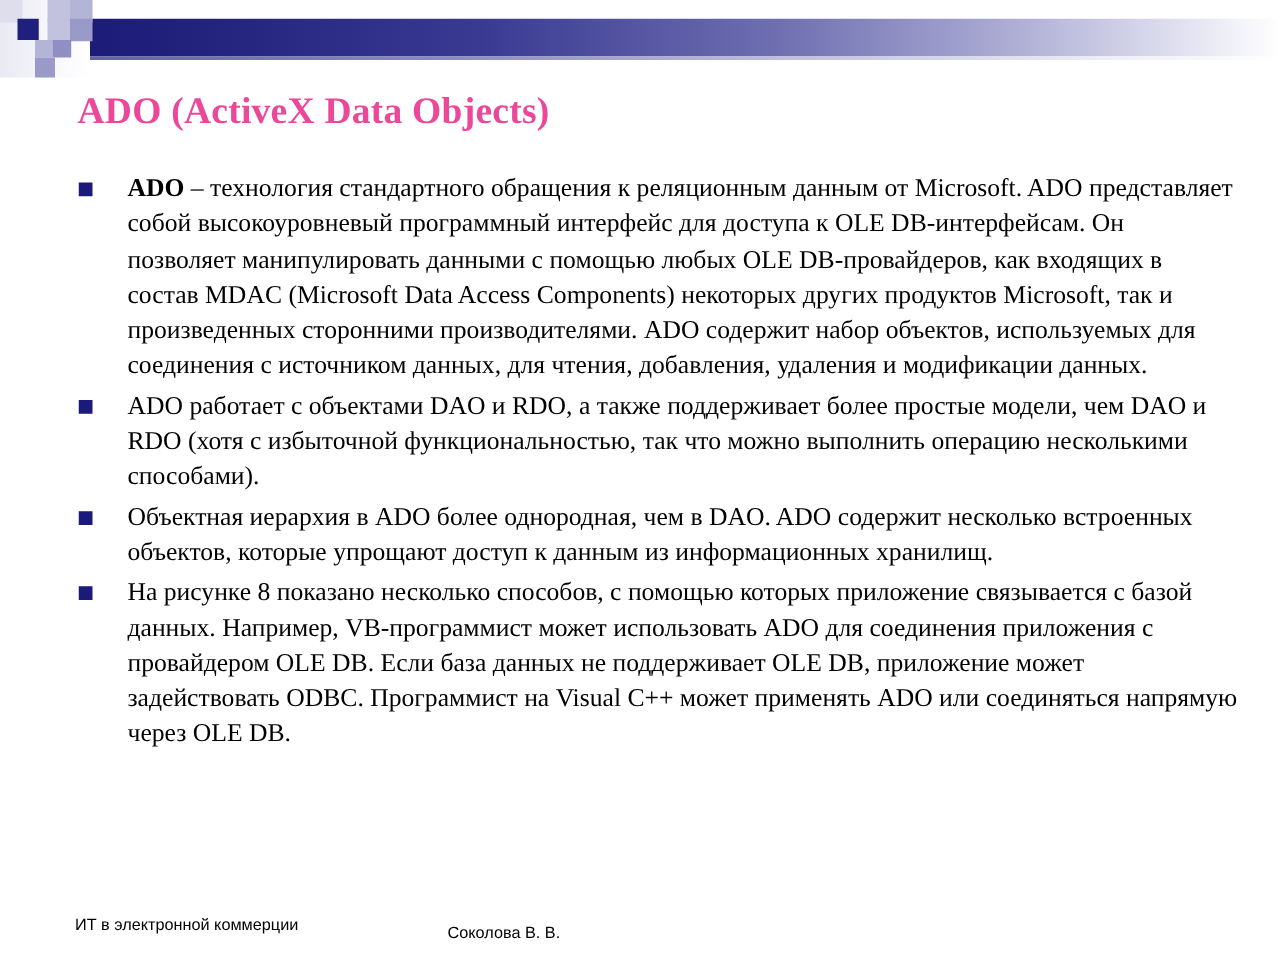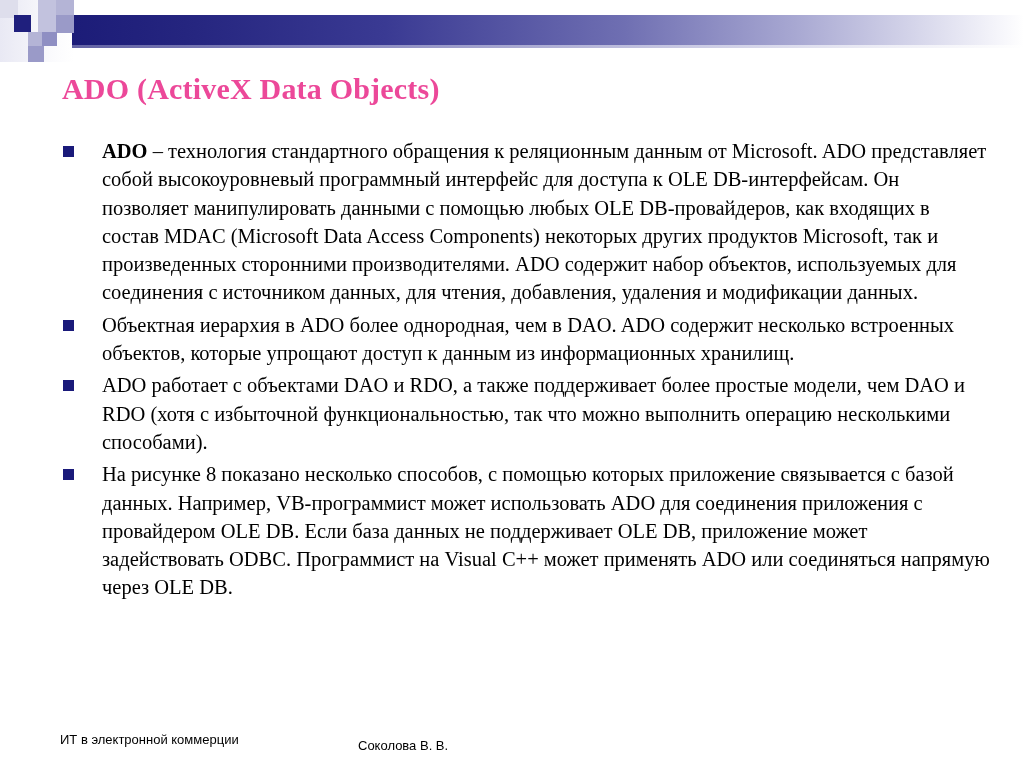--- a/index.html
+++ b/index.html
@@ -149,26 +149,26 @@
 
 <div class="body">
 
   <div class="bullet">
     <span class="marker"></span>
     <b>ADO</b><span> – технология стандартного обращения к реляционным данным от Microsoft. ADO представляет собой высокоуровневый программный интерфейс для доступа к OLE DB-интерфейсам. Он позволяет манипулировать данными с помощью любых OLE DB-провайдеров, как входящих в состав MDAC (Microsoft Data Access Components) некоторых других продуктов Microsoft, так и произведенных сторонними производителями. ADO содержит набор объектов, используемых для соединения с источником данных, для чтения, добавления, удаления и модификации данных.</span>
   </div>
 
   <div class="bullet">
     <span class="marker"></span>
-    <span>Объектная иерархия в ADO более однородная, чем в DAO. ADO содержит несколько встроенных объектов, которые упрощают доступ к данным из информационных хранилищ.</span>
+    <span>ADO работает с объектами DAO и RDO, а также поддерживает более простые модели, чем DAO и RDO (хотя с избыточной функциональностью, так что можно выполнить операцию несколькими способами).</span>
   </div>
 
   <div class="bullet">
     <span class="marker"></span>
-    <span>ADO работает с объектами DAO и RDO, а также поддерживает более простые модели, чем DAO и RDO (хотя с избыточной функциональностью, так что можно выполнить операцию несколькими способами).</span>
+    <span>Объектная иерархия в ADO более однородная, чем в DAO. ADO содержит несколько встроенных объектов, которые упрощают доступ к данным из информационных хранилищ.</span>
   </div>
 
   <div class="bullet">
     <span class="marker"></span>
     <span>На рисунке 8 показано несколько способов, с помощью которых приложение связывается с базой данных. Например, VB-программист может использовать ADO для соединения приложения с провайдером OLE DB. Если база данных не поддерживает OLE DB, приложение может задействовать ODBC. Программист на Visual C++ может применять ADO или соединяться напрямую через OLE DB.</span>
   </div>
 
 </div>
 
 <div class="footer">

